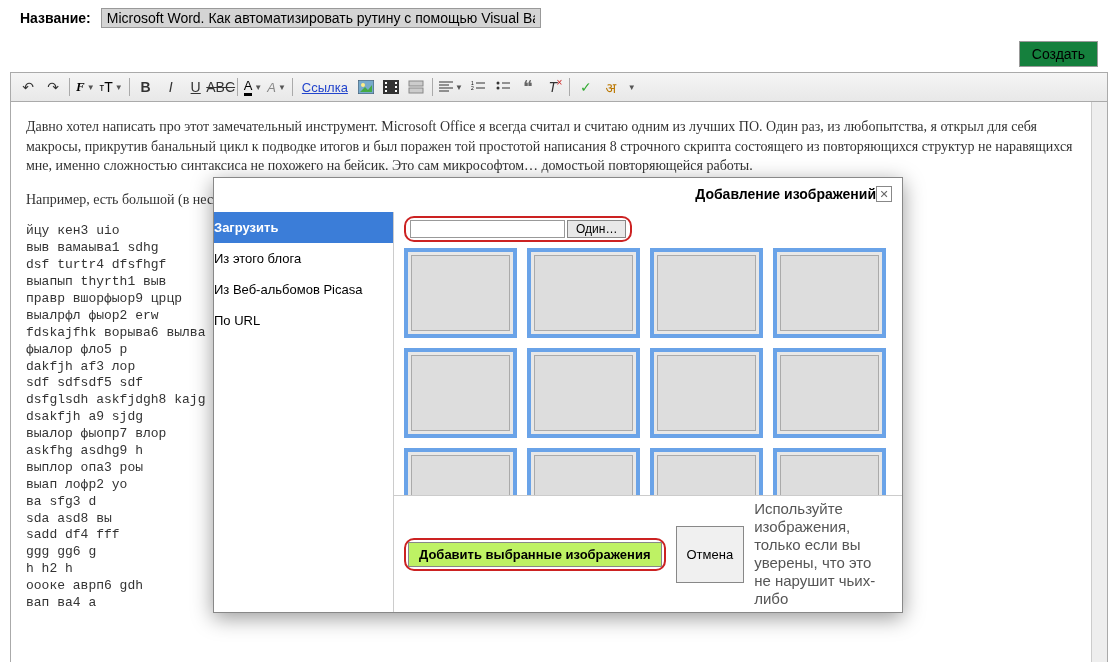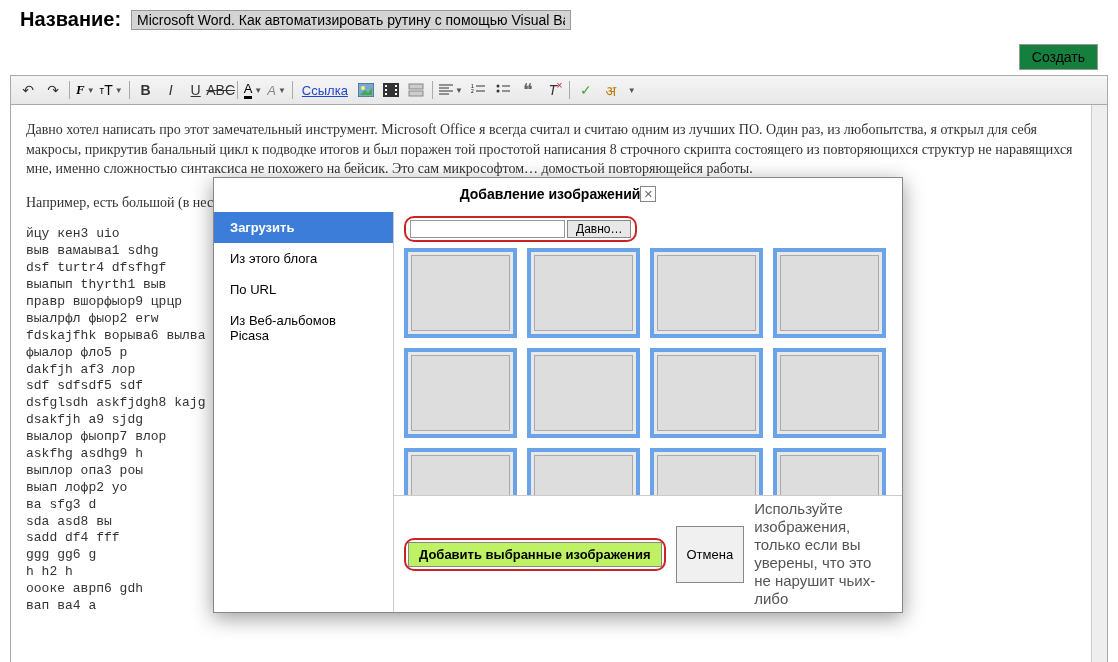--- a/index.html
+++ b/index.html
@@ -1,40 +1,40 @@
 <!DOCTYPE html>
 <html><head>
 <meta charset="utf-8">
 <style>
 * { box-sizing: border-box; margin: 0; padding: 0; }
 body { font-family: Arial, sans-serif; font-size: 13px; background: #fff; width: 1118px; height: 662px; position: relative; overflow: hidden; }
 .header-row { display: flex; align-items: center; padding: 8px 20px; }
-.title-label { font-weight: bold; margin-right: 10px; font-size: 20px; }
+.title-label { font-weight: bold; margin-right: 10px; font-size: 14px; }
 .title-input { background: #d4d4d4; border: 1px solid #999; padding: 2px 5px; font-size: 14px; width: 440px; height: 20px; }
 .action-row { display: flex; justify-content: flex-end; padding: 5px 20px 5px 0; gap: 10px; }
 .link-btn { color: #2244cc; text-decoration: underline; border: 1px solid #bbb; padding: 4px 10px; background: #fff; cursor: pointer; font-size: 14px; }
 .create-btn { background: #15803d; border: 1px solid #999; padding: 4px 12px; cursor: pointer; font-size: 14px; }
 .editor-wrap { margin: 0 10px; }
 .toolbar { background: linear-gradient(#f5f5f5,#e8e8e8); border: 1px solid #aaa; border-bottom: none; padding: 3px 5px; display: flex; align-items: center; gap: 1px; }
 .tb-btn { display: inline-flex; align-items: center; justify-content: center; width: 24px; height: 22px; cursor: pointer; font-size: 14px; color: #333; border: 1px solid transparent; }
 .tb-sep { width: 1px; height: 18px; background: #aaa; margin: 0 3px; }
 .tb-dd { display: inline-flex; align-items: center; height: 22px; padding: 0 2px; cursor: pointer; font-size: 13px; }
 .tb-dd .arr { font-size: 8px; margin-left: 2px; color: #555; }
 .tb-link { color: #2244cc; text-decoration: underline; font-size: 13px; padding: 0 4px; }
 .editor-body { border: 1px solid #aaa; background: #fff; height: 575px; padding: 15px 15px; font-size: 14px; font-family: Georgia, serif; color: #333; overflow: hidden; position: relative; }
 .editor-body p { margin-bottom: 14px; line-height: 1.4; }
 .mono { font-family: "Courier New", monospace; font-size: 13px; white-space: pre; line-height: 1.3; }
 .scrollbar { position: absolute; right: 0; top: 0; width: 16px; height: 100%; background: #eee; border-left: 1px solid #ccc; }
 .modal { position: absolute; left: 213px; top: 177px; width: 690px; height: 436px; background: #fff; border: 1px solid #888; box-shadow: 0 5px 20px rgba(0,0,0,.4); z-index: 100; display: flex; flex-direction: column; }
-.modal-header { display: flex; justify-content: center; align-items: center; padding: 8px 10px 10px 10px; }
+.modal-header { display: flex; justify-content: flex-end; align-items: center; padding: 8px 10px 10px 10px; }
 .modal-title { font-weight: bold; font-size: 14px; }
 .modal-close { width: 16px; height: 16px; border: 1px solid #888; display: flex; align-items: center; justify-content: center; font-size: 11px; cursor: pointer; color: #666; }
 .modal-content { display: flex; flex: 1; overflow: hidden; }
 .modal-sidebar { width: 180px; border-right: 1px solid #ccc; }
-.side-item { padding: 8px 16px; font-size: 13px; cursor: pointer; }
+.side-item { padding: 8px 0; font-size: 13px; cursor: pointer; }
 .side-item.active { background: #3b7dd8; color: #fff; font-weight: bold; }
 .modal-main { flex: 1; display: flex; flex-direction: column; }
 .upload-row { padding: 4px 10px 2px 10px; display: flex; align-items: center; gap: 10px; }
 .file-input-wrap { display: flex; align-items: center; border: 2px solid #c22; border-radius: 10px; padding: 2px 4px; }
 .file-text { width: 155px; height: 18px; border: 1px solid #999; background: #fff; }
 .browse-btn { background: #e8e8e8; border: 1px solid #888; padding: 1px 8px; font-size: 12px; cursor: pointer; margin-left: 2px; }
 .upload-hint { font-size: 11px; color: #555; padding: 2px 10px 8px 10px; }
 .thumbs { flex: 1; padding: 4px 10px; overflow: hidden; }
 .thumb-row { display: flex; gap: 10px; margin-bottom: 10px; }
 .thumb { width: 113px; height: 90px; border: 4px solid #6aa3e8; background: #e8e8e8; position: relative; }
@@ -191,28 +191,28 @@
 
 <div class="modal">
   <div class="modal-header">
     <span class="modal-title">Добавление изображений</span>
     <span class="modal-close">✕</span>
   </div>
   <div class="modal-content">
     <div class="modal-sidebar">
       <div class="side-item active">Загрузить</div>
       <div class="side-item">Из этого блога</div>
+      <div class="side-item">Из Веб-альбомов Picasa</div>
       <div class="side-item">По URL</div>
-      <div class="side-item">Из Веб-альбомов Picasa</div>
     </div>
     <div class="modal-main">
       <div class="upload-row">
         <div class="file-input-wrap">
           <div class="file-text"></div>
-          <button class="browse-btn">Давно…</button>
+          <button class="browse-btn">Один…</button>
         </div>
       </div>
       <div class="thumbs">
         <div class="thumb-row">
           <div class="thumb">
               <div class="thumb-inner"></div>
             </div>
           <div class="thumb">
               <div class="thumb-inner"></div>
             </div>

